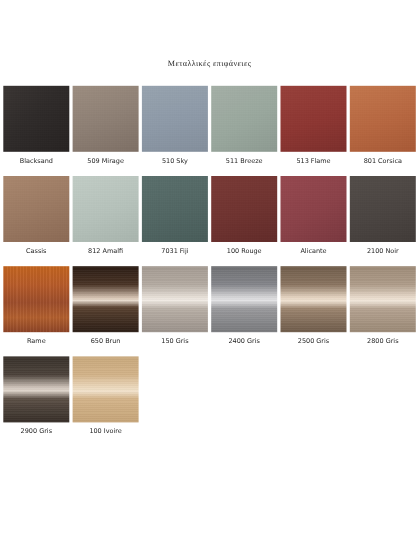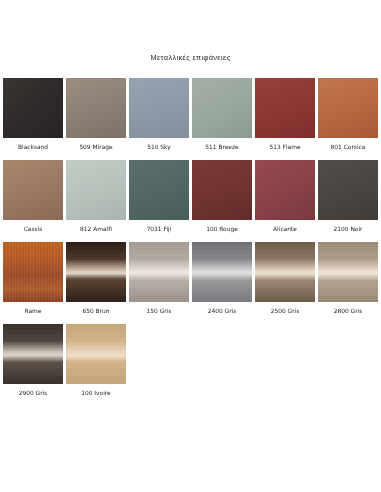--- a/index.html
+++ b/index.html
@@ -25,21 +25,21 @@
   }
   .chart-title {
     position: absolute;
     top: 53px;
     left: 0;
     width: 381px;
     text-align: center;
     font-size: 7.4px;
     letter-spacing: 0.35px;
     color: #1f1f1f;
-    font-family: Liberation Sans, sans-serif;
+    font-family: Liberation Serif, serif;
   }
   .grid {
     position: absolute;
     top: 78px;
     left: 3px;
     width: 375px;
   }
   .swatch-row {
     display: flex;
     gap: 3px;

